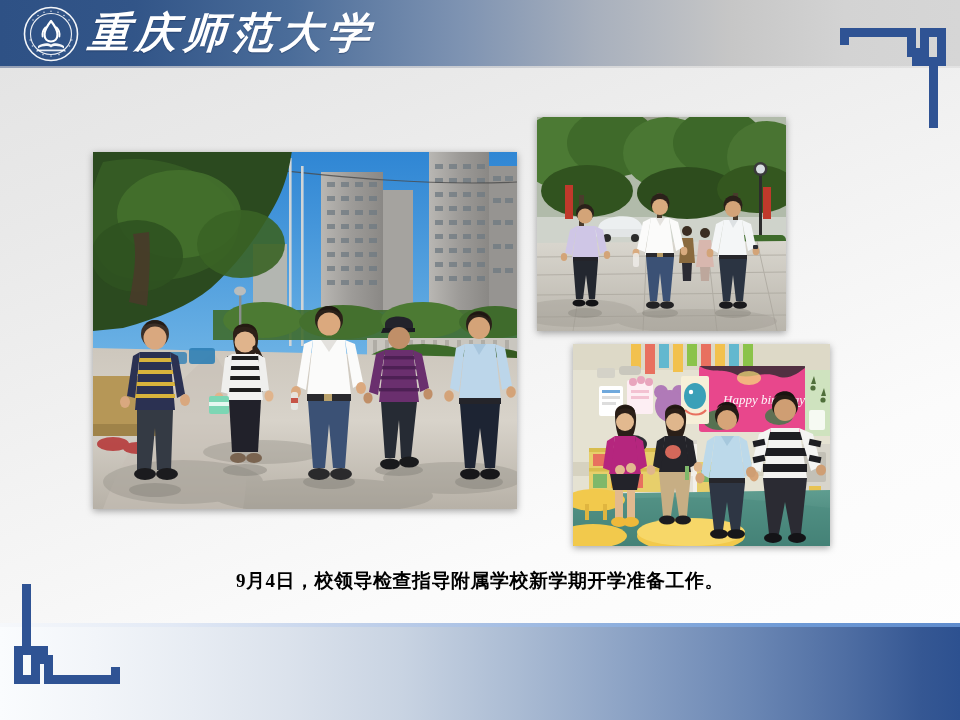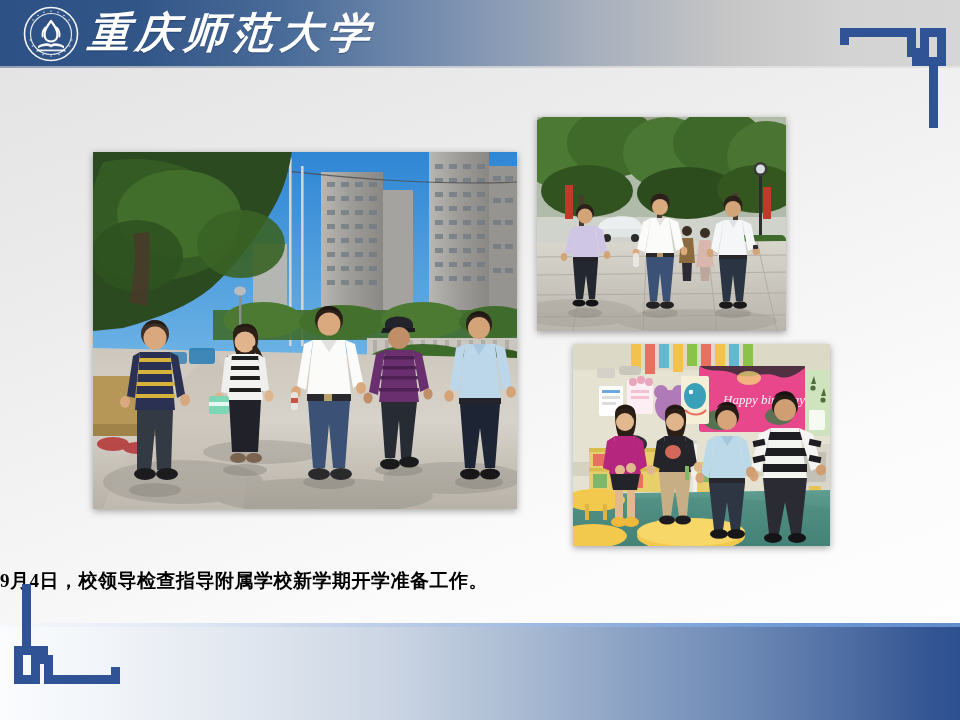--- a/index.html
+++ b/index.html
@@ -97,20 +97,21 @@
   #photo-main  { left: 93px;  top: 152px; width: 424px; height: 357px; }
   #photo-plaza { left: 537px; top: 117px; width: 249px; height: 214px; }
   #photo-class { left: 573px; top: 344px; width: 257px; height: 202px; }
 
   
   .caption {
     position: absolute;
     left: 0;
     top: 568px;
     width: 960px;
+    text-align: center;
     font-family: "Liberation Serif", "DejaVu Serif", serif;
     font-size: 19px;
     font-weight: 700;
     color: #000000;
     letter-spacing: .5px;
     white-space: nowrap;
   }
 
   
   .bottom-hairline {

